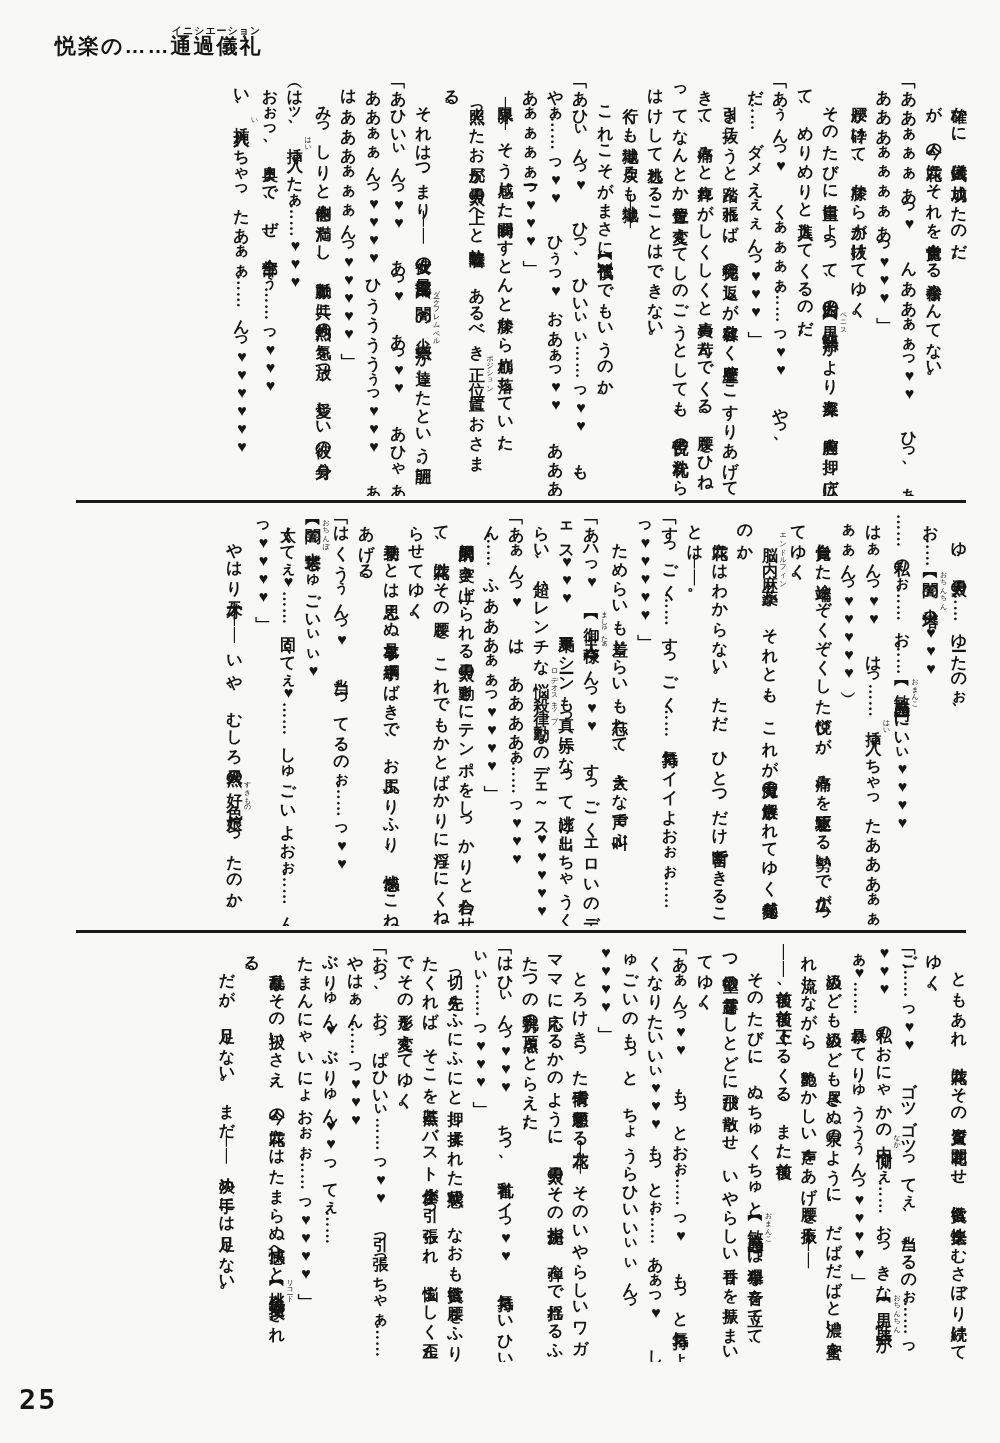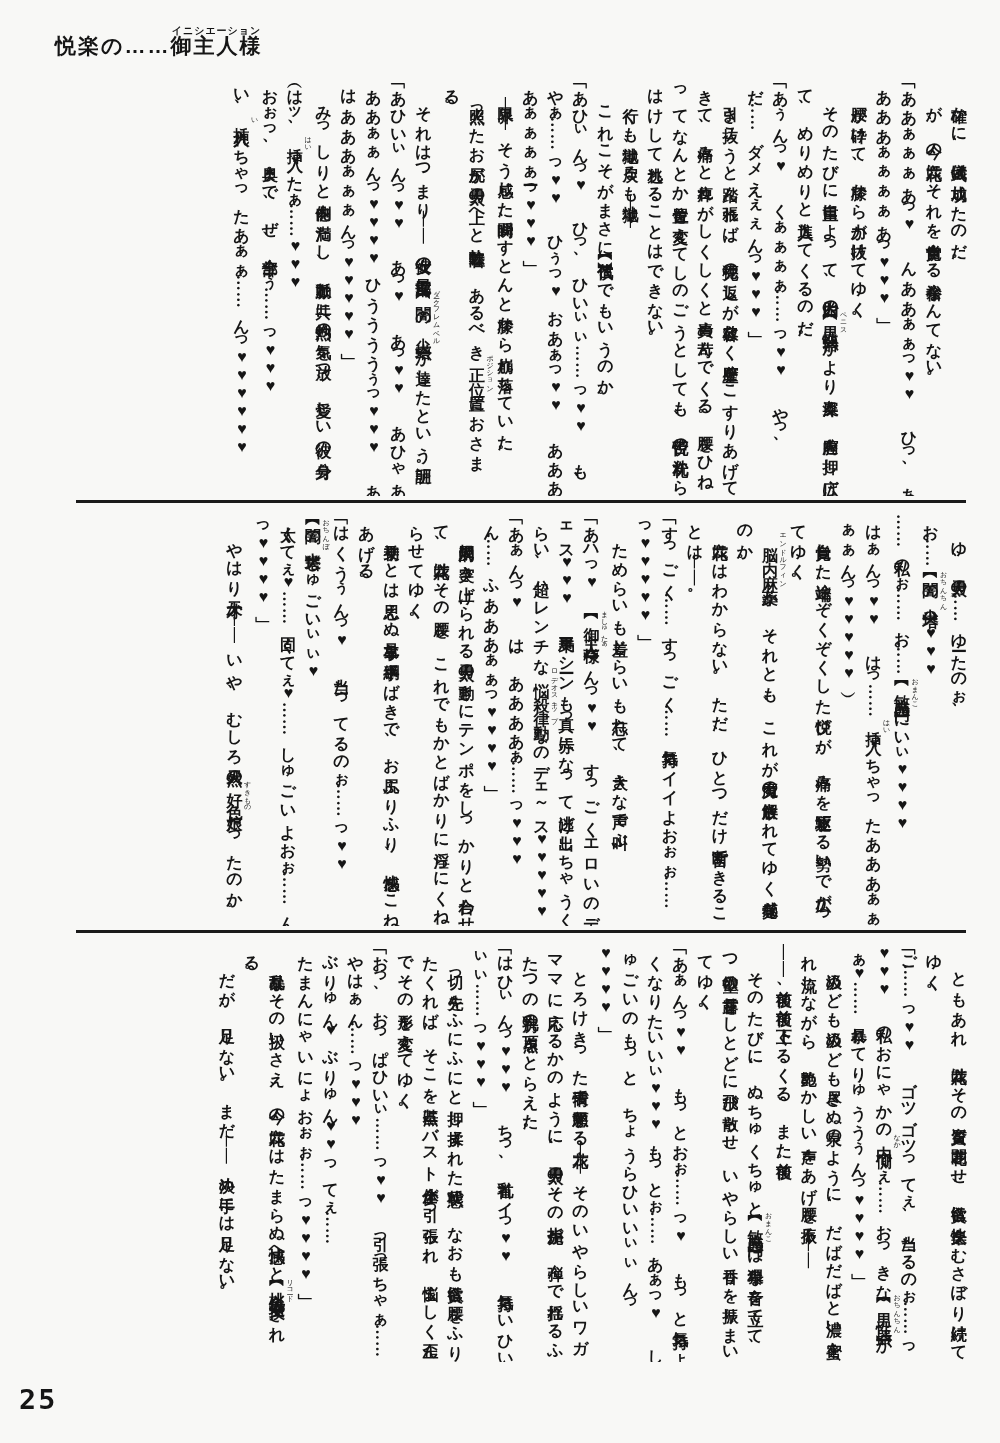--- a/index.html
+++ b/index.html
@@ -75,21 +75,21 @@
     font-weight: 900;
     letter-spacing: 2px;
     transform: scale(1.05, 1.0);
   }
 </style>
 </head>
 <body>
 
 <div class="page">
 
-  <h1 class="title"><span>悦楽の……</span><ruby><span>御主人様</span><rt>イニシエーション</rt></ruby></h1>
+  <h1 class="title"><span>悦楽の……</span><ruby><span>通過儀礼</span><rt>イニシエーション</rt></ruby></h1>
 
   <div class="band band-1">
       <p>　確かに、儀式は成功したのだ。</p>
       <p>　が、今の六花にそれを自覚する余裕なんてない。</p>
       <p>「ああぁぁぁあっ♥　んああぁぁっ♥♥　ひっ、ああああぁぁぁぁあっ♥♥♥」</p>
       <p>　腰が砕けて、膝から力が抜けてゆく。</p>
       <p>　そのたびに自重によって、胎内の<ruby>【男性器】<rt>ペニス</rt></ruby>がより奥深く、膣内を押し広げて、めりめりと進入してくるのだ。</p>
       <p>「あぅんっ♥　くぁぁぁぁ……っ♥♥　やっ、だ……ダメえぇぇんっ♥♥♥」</p>
       <p>　引き抜こうと踏ん張れば、穂先の返しが容赦なく膣壁をこすりあげてきて、痛みと痺れがしくしくと責め苛んでくる。腰をひねってなんとか位置を変えてしのごうとしても、苦悦の洗礼からはけして逃れることはできない。</p>
       <p>　行くも地獄、戻るも地獄――</p>

